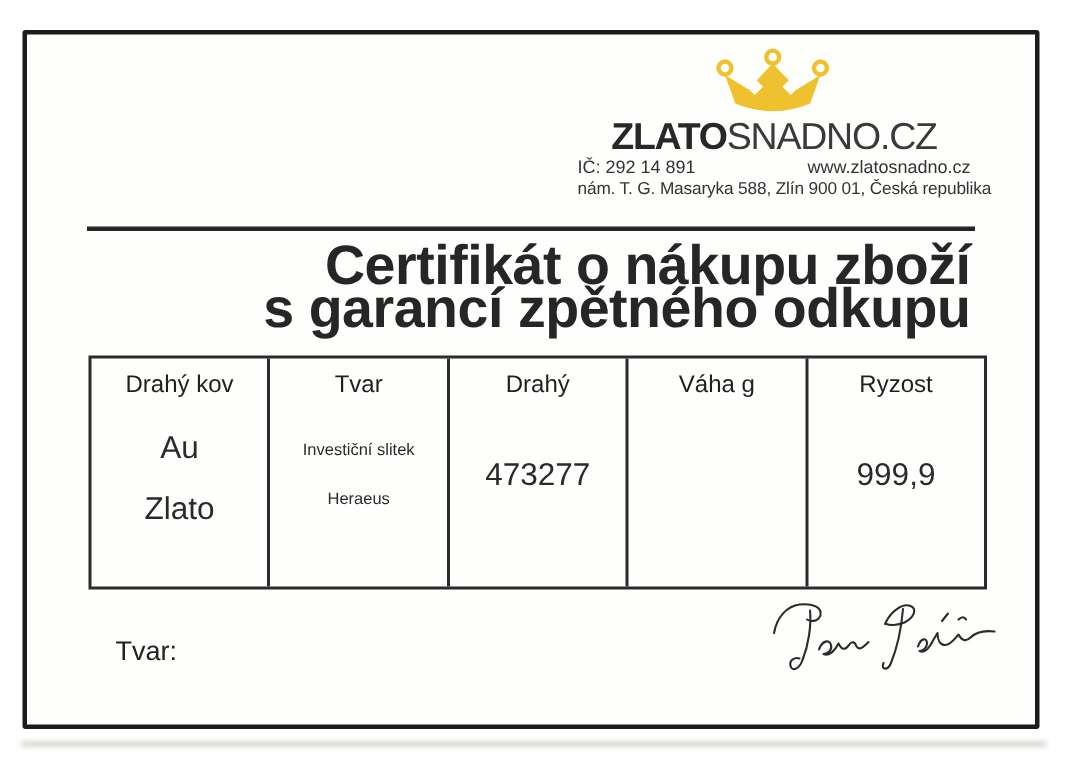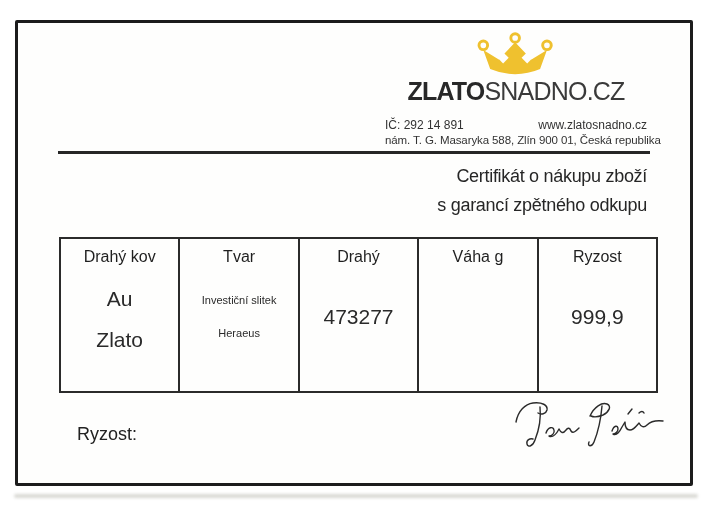--- a/index.html
+++ b/index.html
@@ -15,28 +15,28 @@
   }
   .scan-shadow{
     position:absolute;left:14px;top:494px;width:684px;height:4px;
     background:#d9d9d4;filter:blur(1.6px);border-radius:2px;
   }
   
   .brand{position:absolute;top:9px;right:43px;width:262px;text-align:center;}
   .crown{display:block;margin:0 auto 3px auto;width:88px;height:43px;}
   .brand-name{font-size:25px;line-height:1.05;letter-spacing:-0.8px;color:#3a3a3a;white-space:nowrap;}
   .brand-name .b{font-weight:bold;color:#282828;}
-  .brand-info{display:flex;justify-content:space-between;font-size:12px;color:#333;margin-top:14px;}
+  .brand-info{display:flex;justify-content:space-between;font-size:12px;color:#333;margin-top:0;}
   .brand-address{font-size:11.5px;color:#333;text-align:right;margin-top:2px;white-space:nowrap;letter-spacing:-0.1px;}
   
   .divider{position:absolute;left:40px;top:128px;width:592px;height:3px;background:#262626;}
   
   .title{
     position:absolute;right:43px;top:139px;text-align:right;
-    font-size:18px;font-weight:normal;color:#262626;line-height:29px;letter-spacing:-0.3px;
+    font-size:37px;font-weight:bold;color:#262626;line-height:29px;letter-spacing:-0.3px;
     white-space:nowrap;
   }
   
   .cert-table{
     position:absolute;left:41px;top:214px;width:595px;height:152px;
     border:2px solid #2b2b2b;display:flex;
   }
   .cell{flex:1;border-right:2px solid #2b2b2b;position:relative;}
   .cell:last-child{border-right:none;}
   .th{text-align:center;margin-top:9px;font-size:16px;color:#1f1f1f;}
@@ -98,21 +98,21 @@
     </div>
     <div class="cell">
       <div class="th">Váha g</div>
     </div>
     <div class="cell">
       <div class="th">Ryzost</div>
       <div class="val v-big pos-solo">999,9</div>
     </div>
   </div>
 
-  <div class="datum">Ryzost:</div>
+  <div class="datum">Tvar:</div>
 
   <svg class="signature" viewBox="0 0 158 70" fill="none" stroke="#2b2b2b" stroke-width="1.4" stroke-linecap="round" stroke-linejoin="round">
 
     <path d="M4 22 C6 11 13 4 21 3 C30 2 36 5 35 10 C34 14 29 15 26 13"></path>
     <path d="M28 7 C29 17 27 30 23 40 C21 46 16 48 15 44 C14 40 18 38 21 39"></path>
 
     <path d="M34 33 C36 27 41 26 42 30 C43 33 40 36 37 36 C41 38 45 33 47 29 C49 33 51 34 54 30 C56 27 58 28 59 31 C61 34 64 31 67 28"></path>
 
     <path d="M78 16 C82 7 90 2 95 4 C100 6 97 12 91 15 C86 17 81 17 79 16"></path>
     <path d="M90 6 C89 18 86 32 82 42 C80 47 75 47 77 42"></path>

